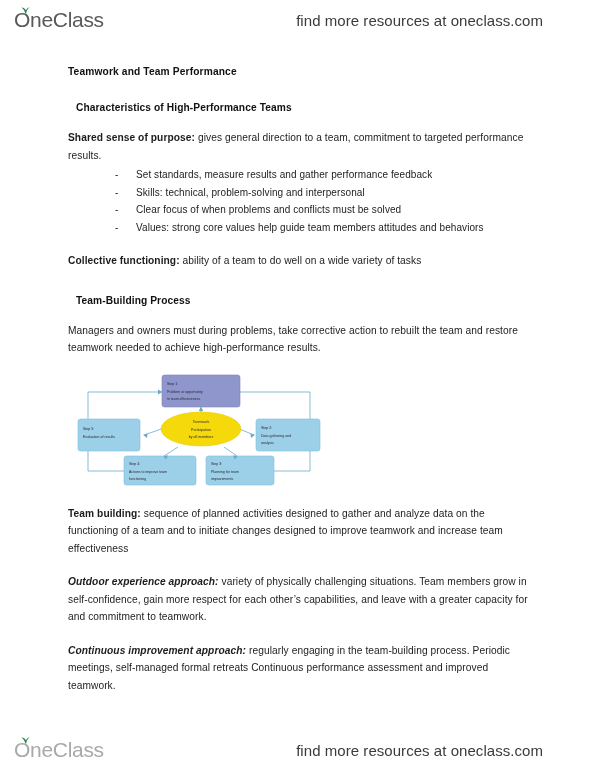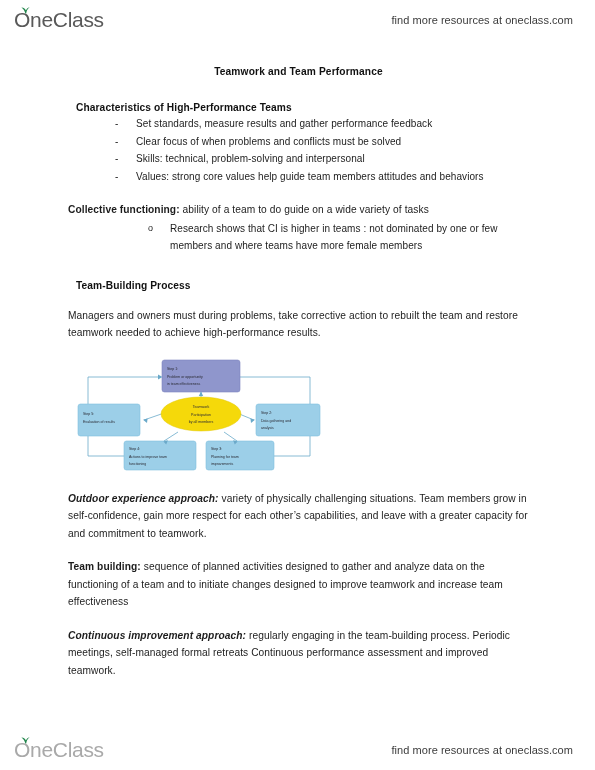--- a/index.html
+++ b/index.html
@@ -49,38 +49,37 @@
     top: -1px;
     left: 7px;
     width: 9px;
     height: 7px;
   }
   .logo-header { color: #595959; }
   .logo-footer { color: #a9a9a9; }
 
   .band-tagline {
     position: absolute;
-    right: 22px;
-    font-size: 11px;
+    right: 52px;
+    font-size: 15px;
     letter-spacing: 0.05px;
   }
   .tagline-header { color: #3b3b3b; }
   .tagline-footer { color: #3b3b3b; }
 
   
   .page {
     position: absolute;
     top: 46px;
     left: 0;
     width: 595px;
     padding: 0 66px 0 68px;
   }
 
   .doc-title {
-    text-align: center;
     font-size: 10.2px;
     font-weight: bold;
     letter-spacing: 0.15px;
     margin: 20px 0 0 0;
     color: #111;
   }
 
   h2.section {
     font-size: 10.2px;
     font-weight: bold;
@@ -160,35 +159,35 @@
   </div>
   <div class="band-tagline tagline-header">find more resources at oneclass.com</div>
 </div>
 
 <div class="page">
 
   <div class="doc-title">Teamwork and Team Performance</div>
 
   <h2 class="section">Characteristics of High-Performance Teams</h2>
 
+  <p class="body">
+    <span class="lead-bold">Shared sense of purpose:</span><span> gives general direction to a team, commitment to targeted performance results.</span>
+  </p>
 
   <ul class="dash-list">
     <li>Set standards, measure results and gather performance feedback</li>
+    <li>Skills: technical, problem-solving and interpersonal</li>
     <li>Clear focus of when problems and conflicts must be solved</li>
-    <li>Skills: technical, problem-solving and interpersonal</li>
     <li>Values: strong core values help guide team members attitudes and behaviors</li>
   </ul>
 
   <p class="body">
-    <span class="lead-bold">Collective functioning:</span><span> ability of a team to do guide on a wide variety of tasks</span>
-  </p>
-
-  <ul class="circ-list">
-    <li>Research shows that CI is higher in teams : not dominated by one or few members and where teams have more female members</li>
-  </ul>
+    <span class="lead-bold">Collective functioning:</span><span> ability of a team to do well on a wide variety of tasks</span>
+  </p>
+
 
   <h2 class="section">Team-Building Process</h2>
 
   <p class="body">Managers and owners must during problems, take corrective action to rebuilt the team and restore teamwork needed to achieve high-performance results.</p>
 
   <div class="diagram-wrap">
     <svg class="diagram" width="250" height="118" viewBox="0 0 250 118">
 
       <g stroke="#6aa9c9" stroke-width="0.8" fill="none">
 
@@ -260,25 +259,25 @@
       <g>
         <ellipse cx="127" cy="58" rx="40" ry="17" fill="#f5d90a" stroke="#e3c806" stroke-width="0.5"></ellipse>
         <text class="dg-label dg-center" x="127" y="52" text-anchor="middle">Teamwork</text>
         <text class="dg-label dg-center" x="127" y="59.5" text-anchor="middle">Participation</text>
         <text class="dg-label dg-center" x="127" y="67" text-anchor="middle">by all members</text>
       </g>
     </svg>
   </div>
 
   <p class="body">
+    <span class="lead-bold">Team building:</span><span> sequence of planned activities designed to gather and analyze data on the functioning of a team and to initiate changes designed to improve teamwork and increase team effectiveness</span>
+  </p>
+
+  <p class="body">
     <span class="lead-bolditalic">Outdoor experience approach:</span><span> variety of physically challenging situations. Team members grow in self-confidence, gain more respect for each other’s capabilities, and leave with a greater capacity for and commitment to teamwork.</span>
-  </p>
-
-  <p class="body">
-    <span class="lead-bold">Team building:</span><span> sequence of planned activities designed to gather and analyze data on the functioning of a team and to initiate changes designed to improve teamwork and increase team effectiveness</span>
   </p>
 
 
   <p class="body">
     <span class="lead-bolditalic">Continuous improvement approach:</span><span> regularly engaging in the team-building process. Periodic meetings, self-managed formal retreats  Continuous performance assessment and improved teamwork.</span>
   </p>
 
 </div>
 
 <div class="band band-footer">

